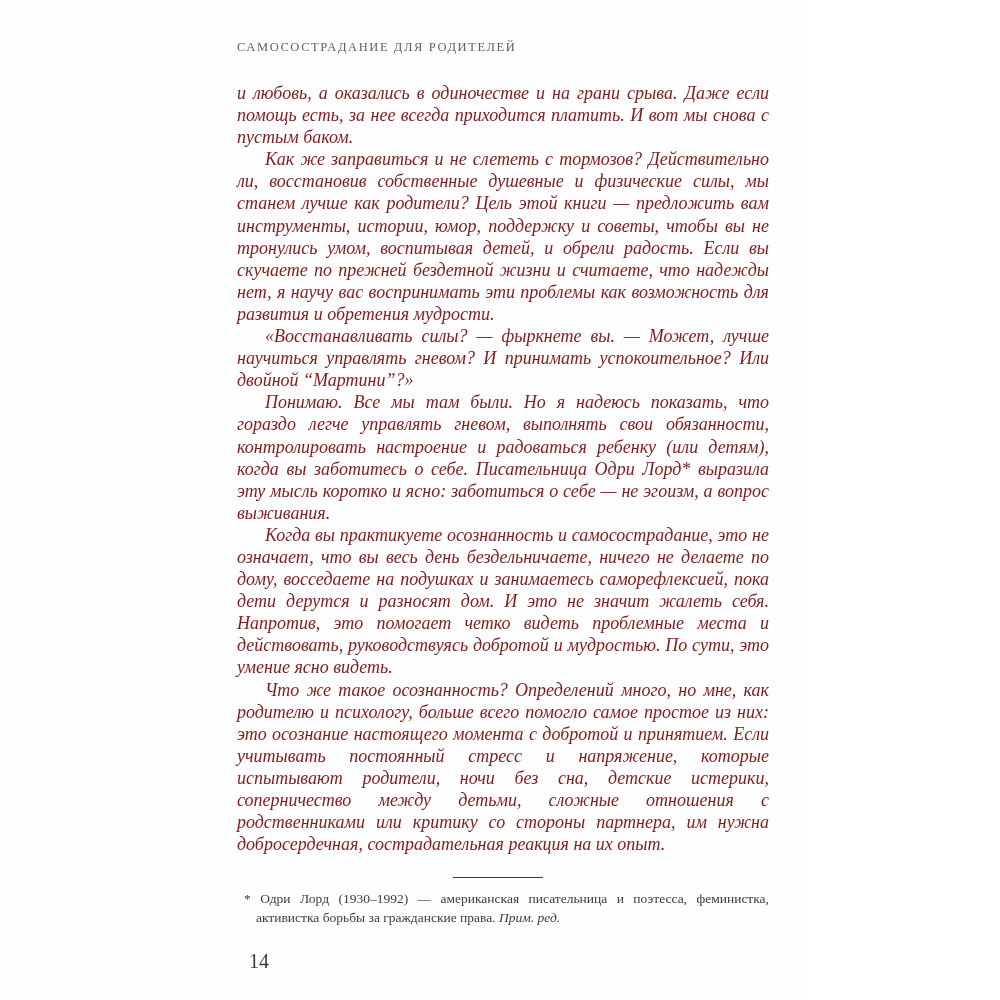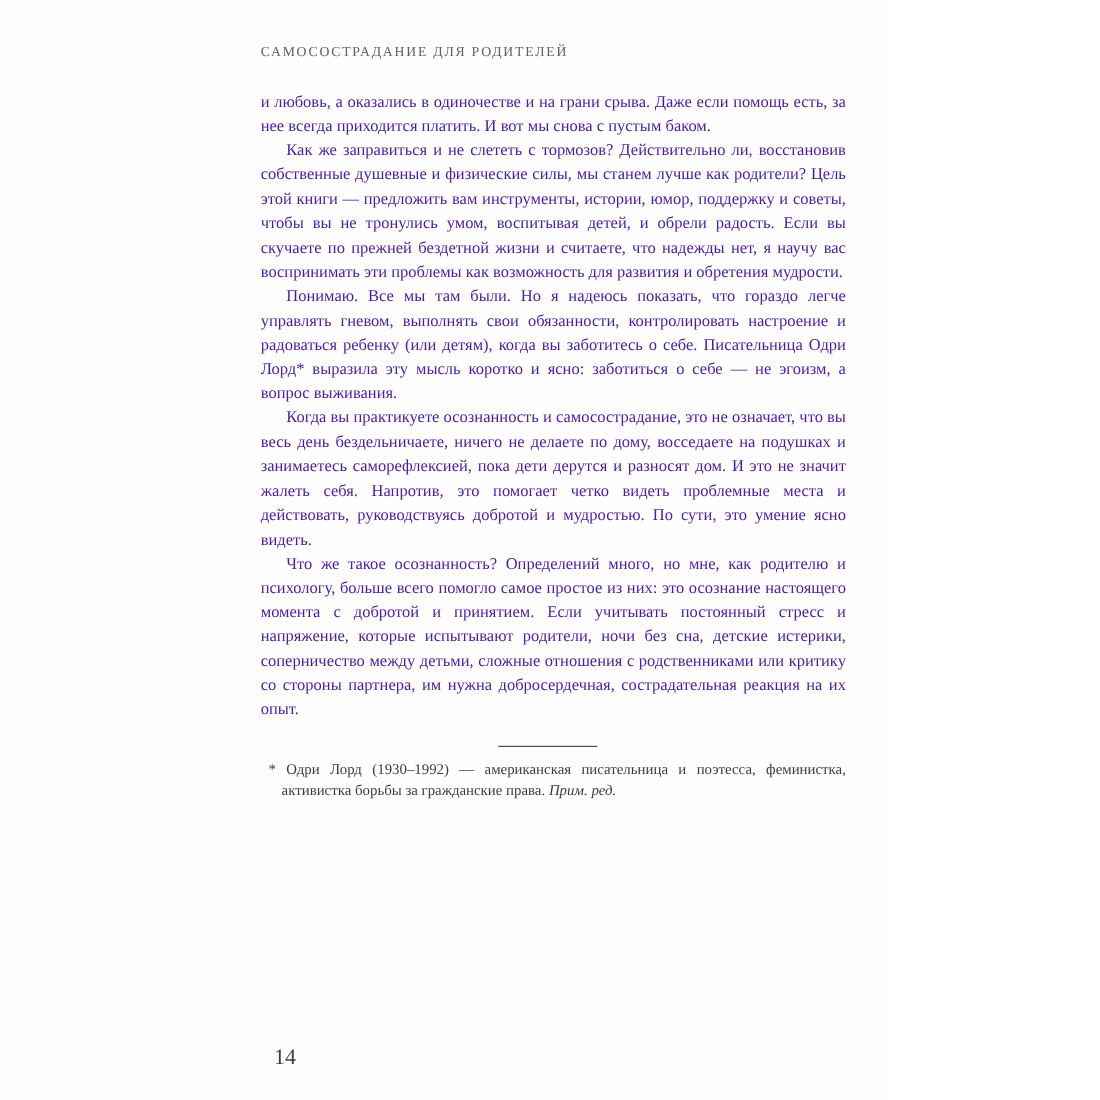--- a/index.html
+++ b/index.html
@@ -23,24 +23,25 @@
     width: 532px;
   }
   .running-head {
     font-size: 12.5px;
     letter-spacing: 1.6px;
     color: #5f5f5f;
     font-family: "Liberation Serif", serif;
   }
   .body-text {
     margin-top: 27px;
-    font-size: 15px;
+    font-size: 18px;
     line-height: 22.1px;
     text-align: justify;
-    color: #4c1d95;
+    color: #7f1d1d;
+    font-style: italic;
   }
   .body-text p {
     margin: 0;
     text-indent: 1.55em;
   }
   .body-text p.no-indent {
     text-indent: 0;
   }
   .footnote-block {
     margin-top: 22px;
@@ -75,20 +76,21 @@
 <body>
 
 <div class="page">
   <div class="column">
 
     <div class="running-head">САМОСОСТРАДАНИЕ ДЛЯ РОДИТЕЛЕЙ</div>
 
     <div class="body-text">
       <p class="no-indent">и любовь, а оказались в одиночестве и на грани срыва. Даже если помощь есть, за нее всегда приходится платить. И вот мы снова с пустым баком.</p>
       <p>Как же заправиться и не слететь с тормозов? Действительно ли, восстановив собственные душевные и физические силы, мы станем лучше как родители? Цель этой книги — предложить вам инструменты, истории, юмор, поддержку и советы, чтобы вы не тронулись умом, воспитывая детей, и обрели радость. Если вы скучаете по прежней бездетной жизни и считаете, что надежды нет, я научу вас воспринимать эти проблемы как возможность для развития и обретения мудрости.</p>
+      <p>«Восстанавливать силы? — фыркнете вы. — Может, лучше научиться управлять гневом? И принимать успокоительное? Или двойной “Мартини”?»</p>
       <p>Понимаю. Все мы там были. Но я надеюсь показать, что гораздо легче управлять гневом, выполнять свои обязанности, контролировать настроение и радоваться ребенку (или детям), когда вы заботитесь о себе. Писательница Одри Лорд* выразила эту мысль коротко и ясно: заботиться о себе — не эгоизм, а вопрос выживания.</p>
       <p>Когда вы практикуете осознанность и самосострадание, это не означает, что вы весь день бездельничаете, ничего не делаете по дому, восседаете на подушках и занимаетесь саморефлексией, пока дети дерутся и разносят дом. И это не значит жалеть себя. Напротив, это помогает четко видеть проблемные места и действовать, руководствуясь добротой и мудростью. По сути, это умение ясно видеть.</p>
       <p>Что же такое осознанность? Определений много, но мне, как родителю и психологу, больше всего помогло самое простое из них: это осознание настоящего момента с добротой и принятием. Если учитывать постоянный стресс и напряжение, которые испытывают родители, ночи без сна, детские истерики, соперничество между детьми, сложные отношения с родственниками или критику со стороны партнера, им нужна добросердечная, сострадательная реакция на их опыт.</p>
     </div>
 
     <div class="footnote-block">
       <div class="footnote-rule"></div>
       <div class="footnote">
         <span>* Одри Лорд (1930–1992) — американская писательница и поэтесса, феминистка, активистка борьбы за гражданские права. </span><span class="source">Прим. ред.</span>
       </div>

